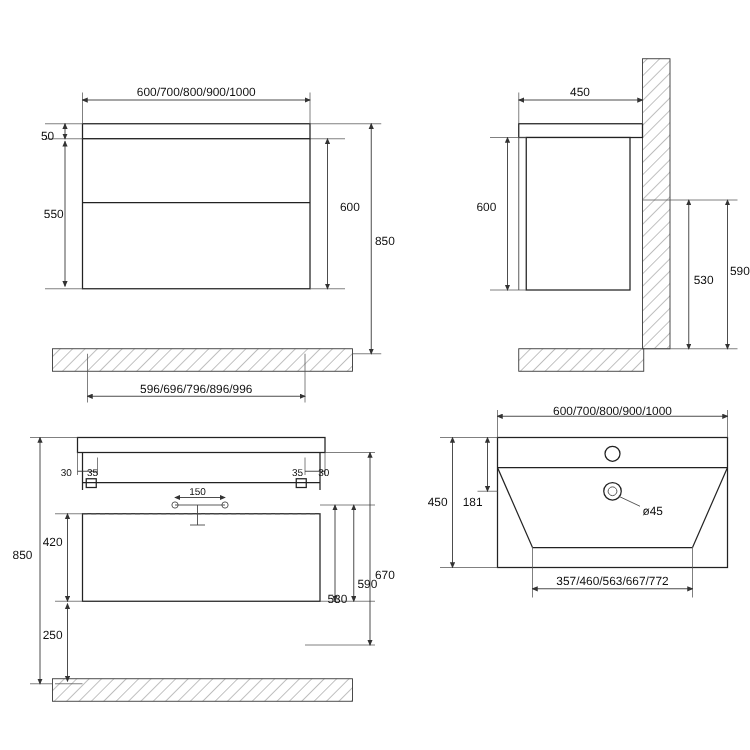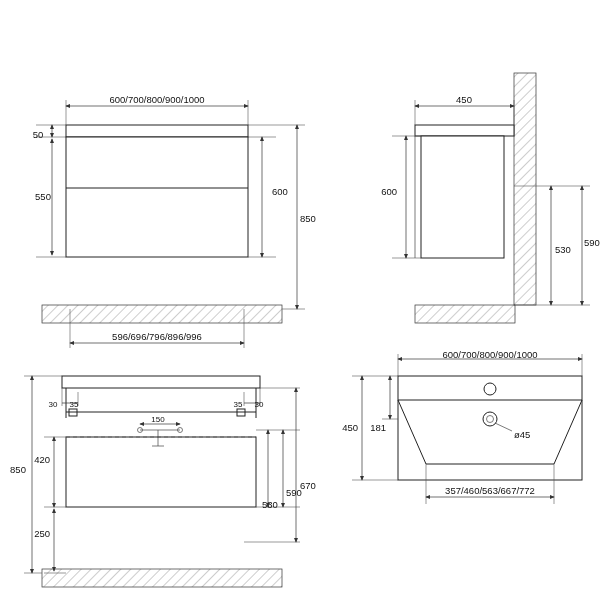--- a/index.html
+++ b/index.html
@@ -11,21 +11,20 @@
     width: 600px;
     height: 600px;
     font-family: "Liberation Sans", sans-serif;
     color: #111111;
     overflow: hidden;
   }
   #sheet {
     position: relative;
     width: 600px;
     height: 444px;
-    margin-top: 26px;
   }
   svg.drawing {
     position: absolute;
     left: 0;
     top: 0;
     width: 600px;
     height: 600px;
   }
   .dim-text {
     font-family: "Liberation Sans", sans-serif;

